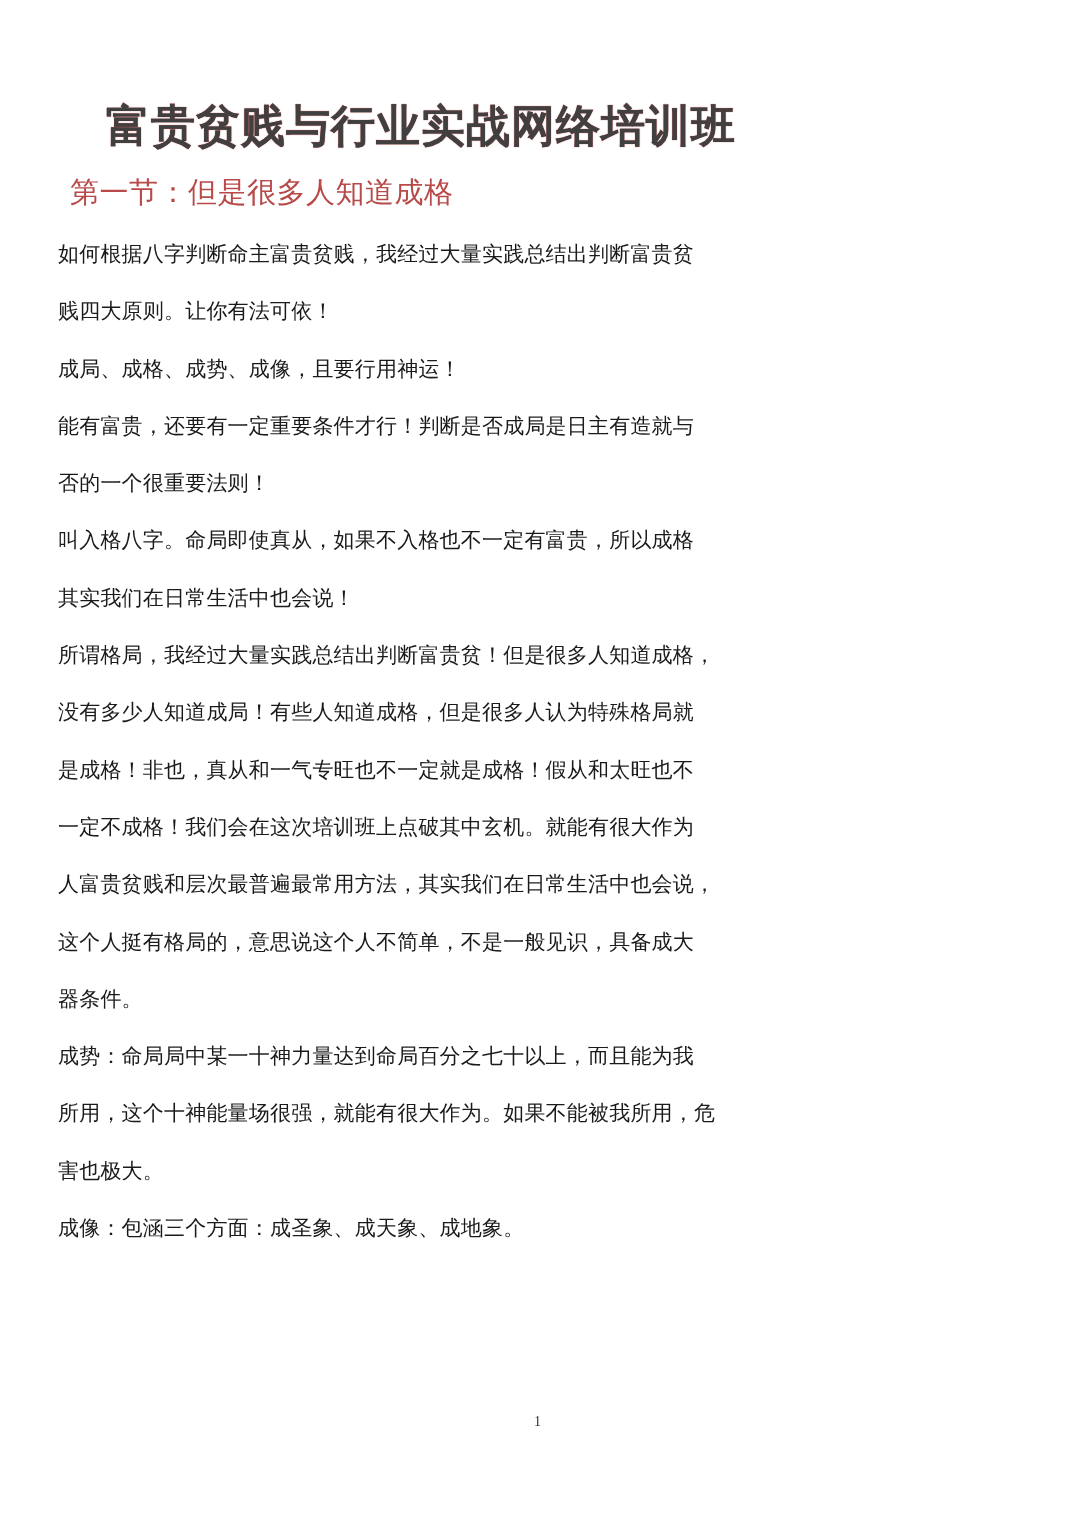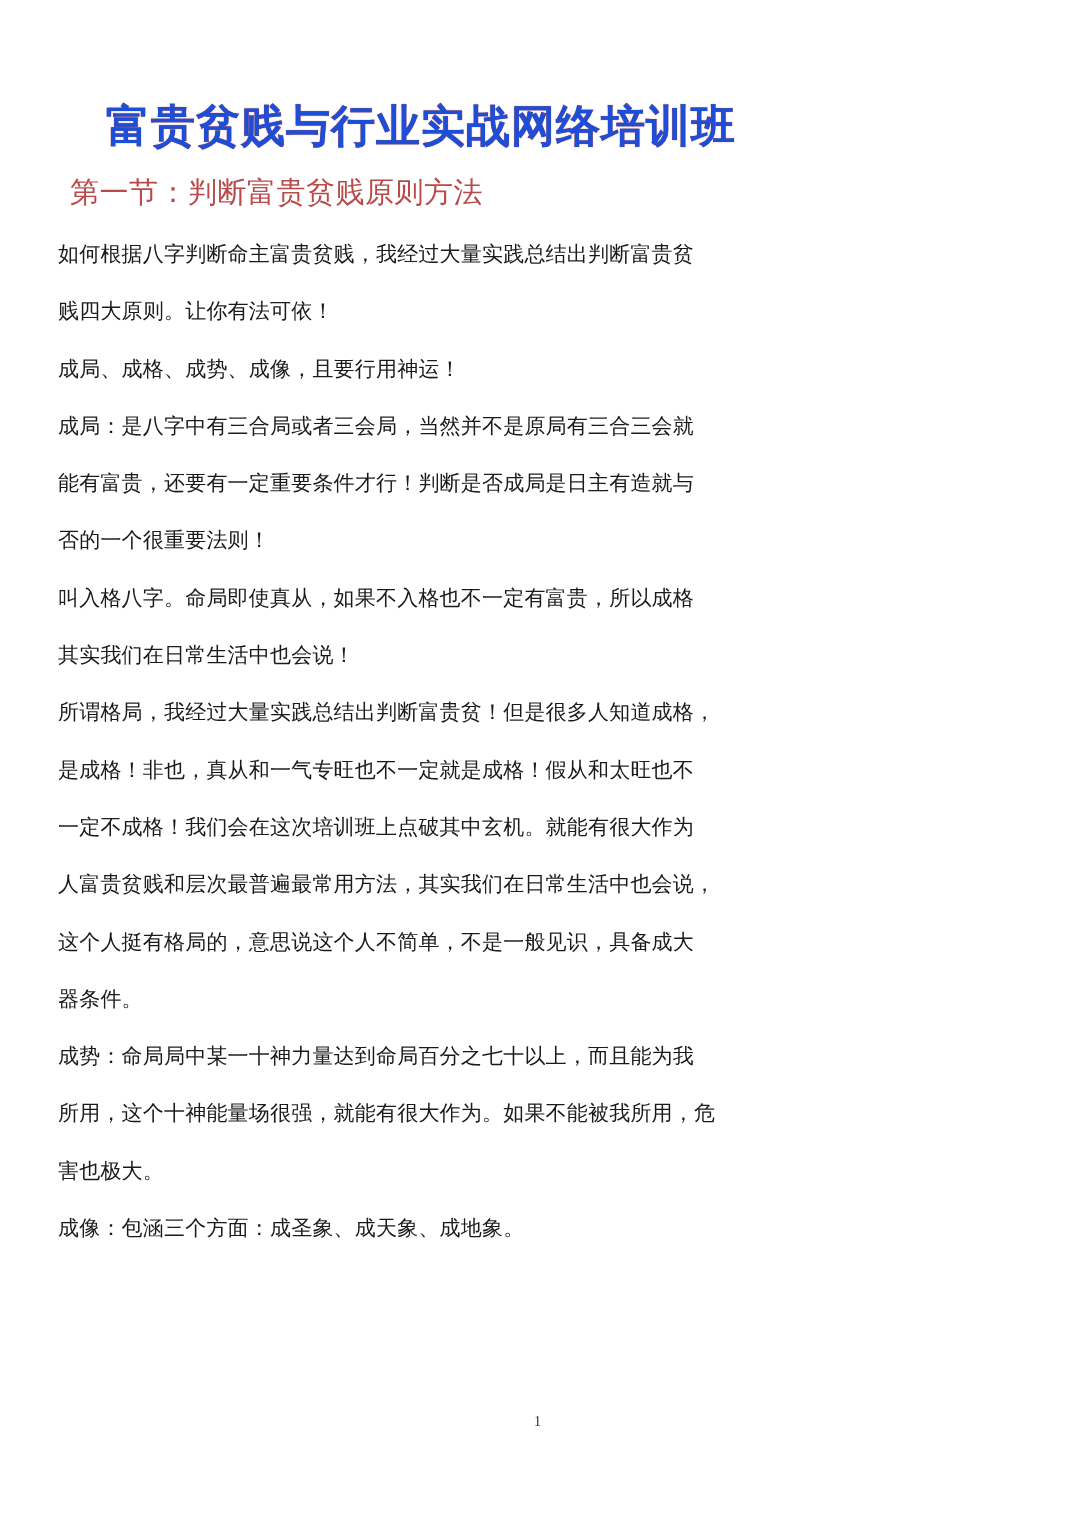--- a/index.html
+++ b/index.html
@@ -13,21 +13,21 @@
       position: relative;
       overflow: hidden;
       font-family: "DejaVu Sans", "Liberation Sans", sans-serif;
     }
     .doc-title {
       position: absolute;
       left: 106px;
       top: 96px;
       font-size: 44px;
       font-weight: bold;
-      color: #1d4ed8;
+      color: #404040;
       letter-spacing: 1px;
       line-height: 60px;
       white-space: nowrap;
       text-shadow: 0 0 1px #9a1010;
     }
     .section-title {
       position: absolute;
       left: 70px;
       top: 170px;
       font-size: 29px;
@@ -57,32 +57,32 @@
       font-size: 14px;
       color: #333333;
       font-family: "Liberation Serif", serif;
     }
   </style>
 </head>
 <body>
 
 <div>
   <div class="doc-title">富贵贫贱与行业实战网络培训班</div>
-  <div class="section-title">第一节：判断富贵贫贱原则方法</div>
+  <div class="section-title">第一节：但是很多人知道成格</div>
 
   <div class="body-lines">
     <div class="line">如何根据八字判断命主富贵贫贱，我经过大量实践总结出判断富贵贫</div>
     <div class="line">贱四大原则。让你有法可依！</div>
     <div class="line">成局、成格、成势、成像，且要行用神运！</div>
-    <div class="line">成局：是八字中有三合局或者三会局，当然并不是原局有三合三会就</div>
     <div class="line">能有富贵，还要有一定重要条件才行！判断是否成局是日主有造就与</div>
     <div class="line">否的一个很重要法则！</div>
     <div class="line">叫入格八字。命局即使真从，如果不入格也不一定有富贵，所以成格</div>
     <div class="line">其实我们在日常生活中也会说！</div>
     <div class="line">所谓格局，我经过大量实践总结出判断富贵贫！但是很多人知道成格，</div>
+    <div class="line">没有多少人知道成局！有些人知道成格，但是很多人认为特殊格局就</div>
     <div class="line">是成格！非也，真从和一气专旺也不一定就是成格！假从和太旺也不</div>
     <div class="line">一定不成格！我们会在这次培训班上点破其中玄机。就能有很大作为</div>
     <div class="line">人富贵贫贱和层次最普遍最常用方法，其实我们在日常生活中也会说，</div>
     <div class="line">这个人挺有格局的，意思说这个人不简单，不是一般见识，具备成大</div>
     <div class="line">器条件。</div>
     <div class="line">成势：命局局中某一十神力量达到命局百分之七十以上，而且能为我</div>
     <div class="line">所用，这个十神能量场很强，就能有很大作为。如果不能被我所用，危</div>
     <div class="line">害也极大。</div>
     <div class="line">成像：包涵三个方面：成圣象、成天象、成地象。</div>
   </div>

